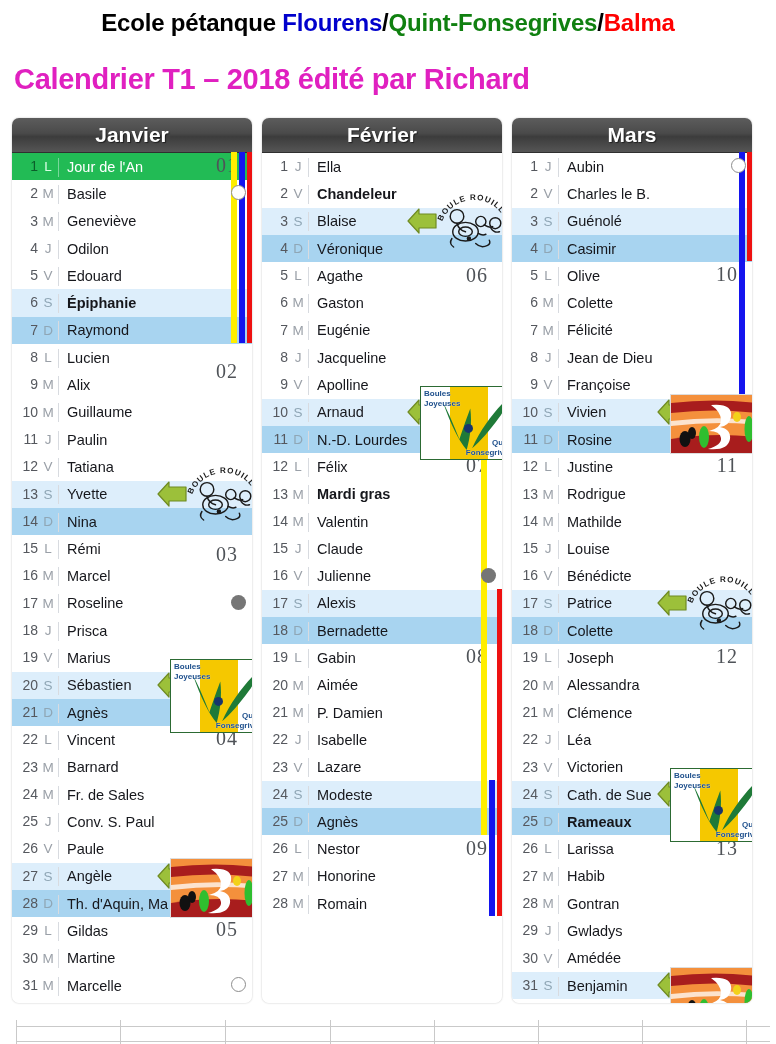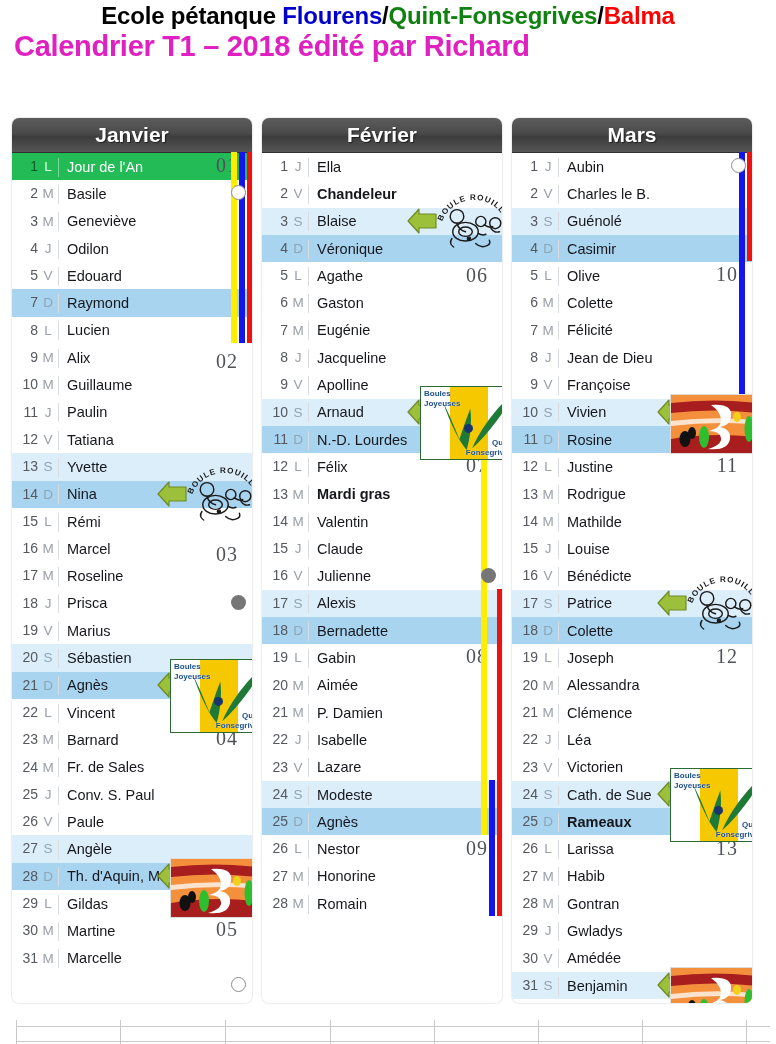--- a/index.html
+++ b/index.html
@@ -6,30 +6,30 @@
   body{
     width:776px;height:1044px;
     background:#ffffff;
     font-family:"Liberation Sans", sans-serif;
     overflow:hidden;
     position:relative;
   }
   
   .title-bar{
     text-align:center;
-    padding-top:2px;
+    padding-top:9px;
     font-size:24px;
     font-weight:bold;
     letter-spacing:-0.2px;
     white-space:nowrap;
   }
   .title-bar span{vertical-align:baseline;}
   .subtitle{
     padding-left:14px;
-    margin-top:0;
+    margin-top:26px;
     font-size:29px;
     font-weight:bold;
     color:#e020c0;
     letter-spacing:-0.3px;
     white-space:nowrap;
   }
   
   #cal{
     position:absolute;
     top:118px;left:0;
@@ -158,20 +158,21 @@
 
 <div id="cal">
     <div class="month m0">
       <div class="mhead">Janvier</div>
       <div class="days">
         <div class="row hol"><span class="num">1</span><span class="dow">L</span><span class="nm">Jour de l'An</span></div>
         <div class="row"><span class="num">2</span><span class="dow">M</span><span class="nm">Basile</span></div>
         <div class="row"><span class="num">3</span><span class="dow">M</span><span class="nm">Geneviève</span></div>
         <div class="row"><span class="num">4</span><span class="dow">J</span><span class="nm">Odilon</span></div>
         <div class="row"><span class="num">5</span><span class="dow">V</span><span class="nm">Edouard</span></div>
+        <div class="row sat bold"><span class="num">6</span><span class="dow">S</span><span class="nm">Épiphanie</span></div>
         <div class="row sun"><span class="num">7</span><span class="dow">D</span><span class="nm">Raymond</span></div>
         <div class="row"><span class="num">8</span><span class="dow">L</span><span class="nm">Lucien</span></div>
         <div class="row"><span class="num">9</span><span class="dow">M</span><span class="nm">Alix</span></div>
         <div class="row"><span class="num">10</span><span class="dow">M</span><span class="nm">Guillaume</span></div>
         <div class="row"><span class="num">11</span><span class="dow">J</span><span class="nm">Paulin</span></div>
         <div class="row"><span class="num">12</span><span class="dow">V</span><span class="nm">Tatiana</span></div>
         <div class="row sat"><span class="num">13</span><span class="dow">S</span><span class="nm">Yvette</span></div>
         <div class="row sun"><span class="num">14</span><span class="dow">D</span><span class="nm">Nina</span></div>
         <div class="row"><span class="num">15</span><span class="dow">L</span><span class="nm">Rémi</span></div>
         <div class="row"><span class="num">16</span><span class="dow">M</span><span class="nm">Marcel</span></div>
@@ -188,21 +189,21 @@
         <div class="row sat"><span class="num">27</span><span class="dow">S</span><span class="nm">Angèle</span></div>
         <div class="row sun"><span class="num">28</span><span class="dow">D</span><span class="nm">Th. d'Aquin, Ma</span></div>
         <div class="row"><span class="num">29</span><span class="dow">L</span><span class="nm">Gildas</span></div>
         <div class="row"><span class="num">30</span><span class="dow">M</span><span class="nm">Martine</span></div>
         <div class="row"><span class="num">31</span><span class="dow">M</span><span class="nm">Marcelle</span></div>
       </div>
       <div class="vbar" style="left: 219px; width: 6px; top: 34px; height: 191.1px; background: rgb(255, 238, 0);"></div>
       <div class="vbar" style="left: 227px; width: 6px; top: 34px; height: 191.1px; background: rgb(20, 20, 238);"></div>
       <div class="vbar" style="left: 235px; width: 6px; top: 34px; height: 191.1px; background: rgb(238, 17, 17);"></div>
       <div class="wk" style="top: 36px;">01</div>
-      <div class="wk" style="top: 232px; margin-left: 48px;">02</div>
+      <div class="wk" style="top: 242px; margin-left: 48px;">02</div>
       <div class="wk" style="top: 425px;">03</div>
       <div class="wk" style="top: 609.3px;">04</div>
       <div class="wk" style="top: 800.4px;">05</div>
       <div class="moon full" style="top: 67.3px; left: 219px;"></div>
       <div class="moon new" style="top: 476.8px; left: 219px;"></div>
       <div class="moon full" style="top: 859px; left: 219px;"></div>
       <div class="arrow" style="top: 362.6px; left: 145px;"><svg viewBox="0 0 30 26" width="30" height="26">
     <path d="M29,6 L12,6 L12,1 L1,13 L12,25 L12,20 L29,20 Z" fill="#9cc03a" stroke="#6f8a22" stroke-width="1.2" stroke-linejoin="round"></path>
   </svg></div>
       <div class="logo flourens" style="left: 168px; width: 88px; height: 85px; top: 333.6px;"><svg viewBox="0 0 100 100" width="100%" height="100%">

